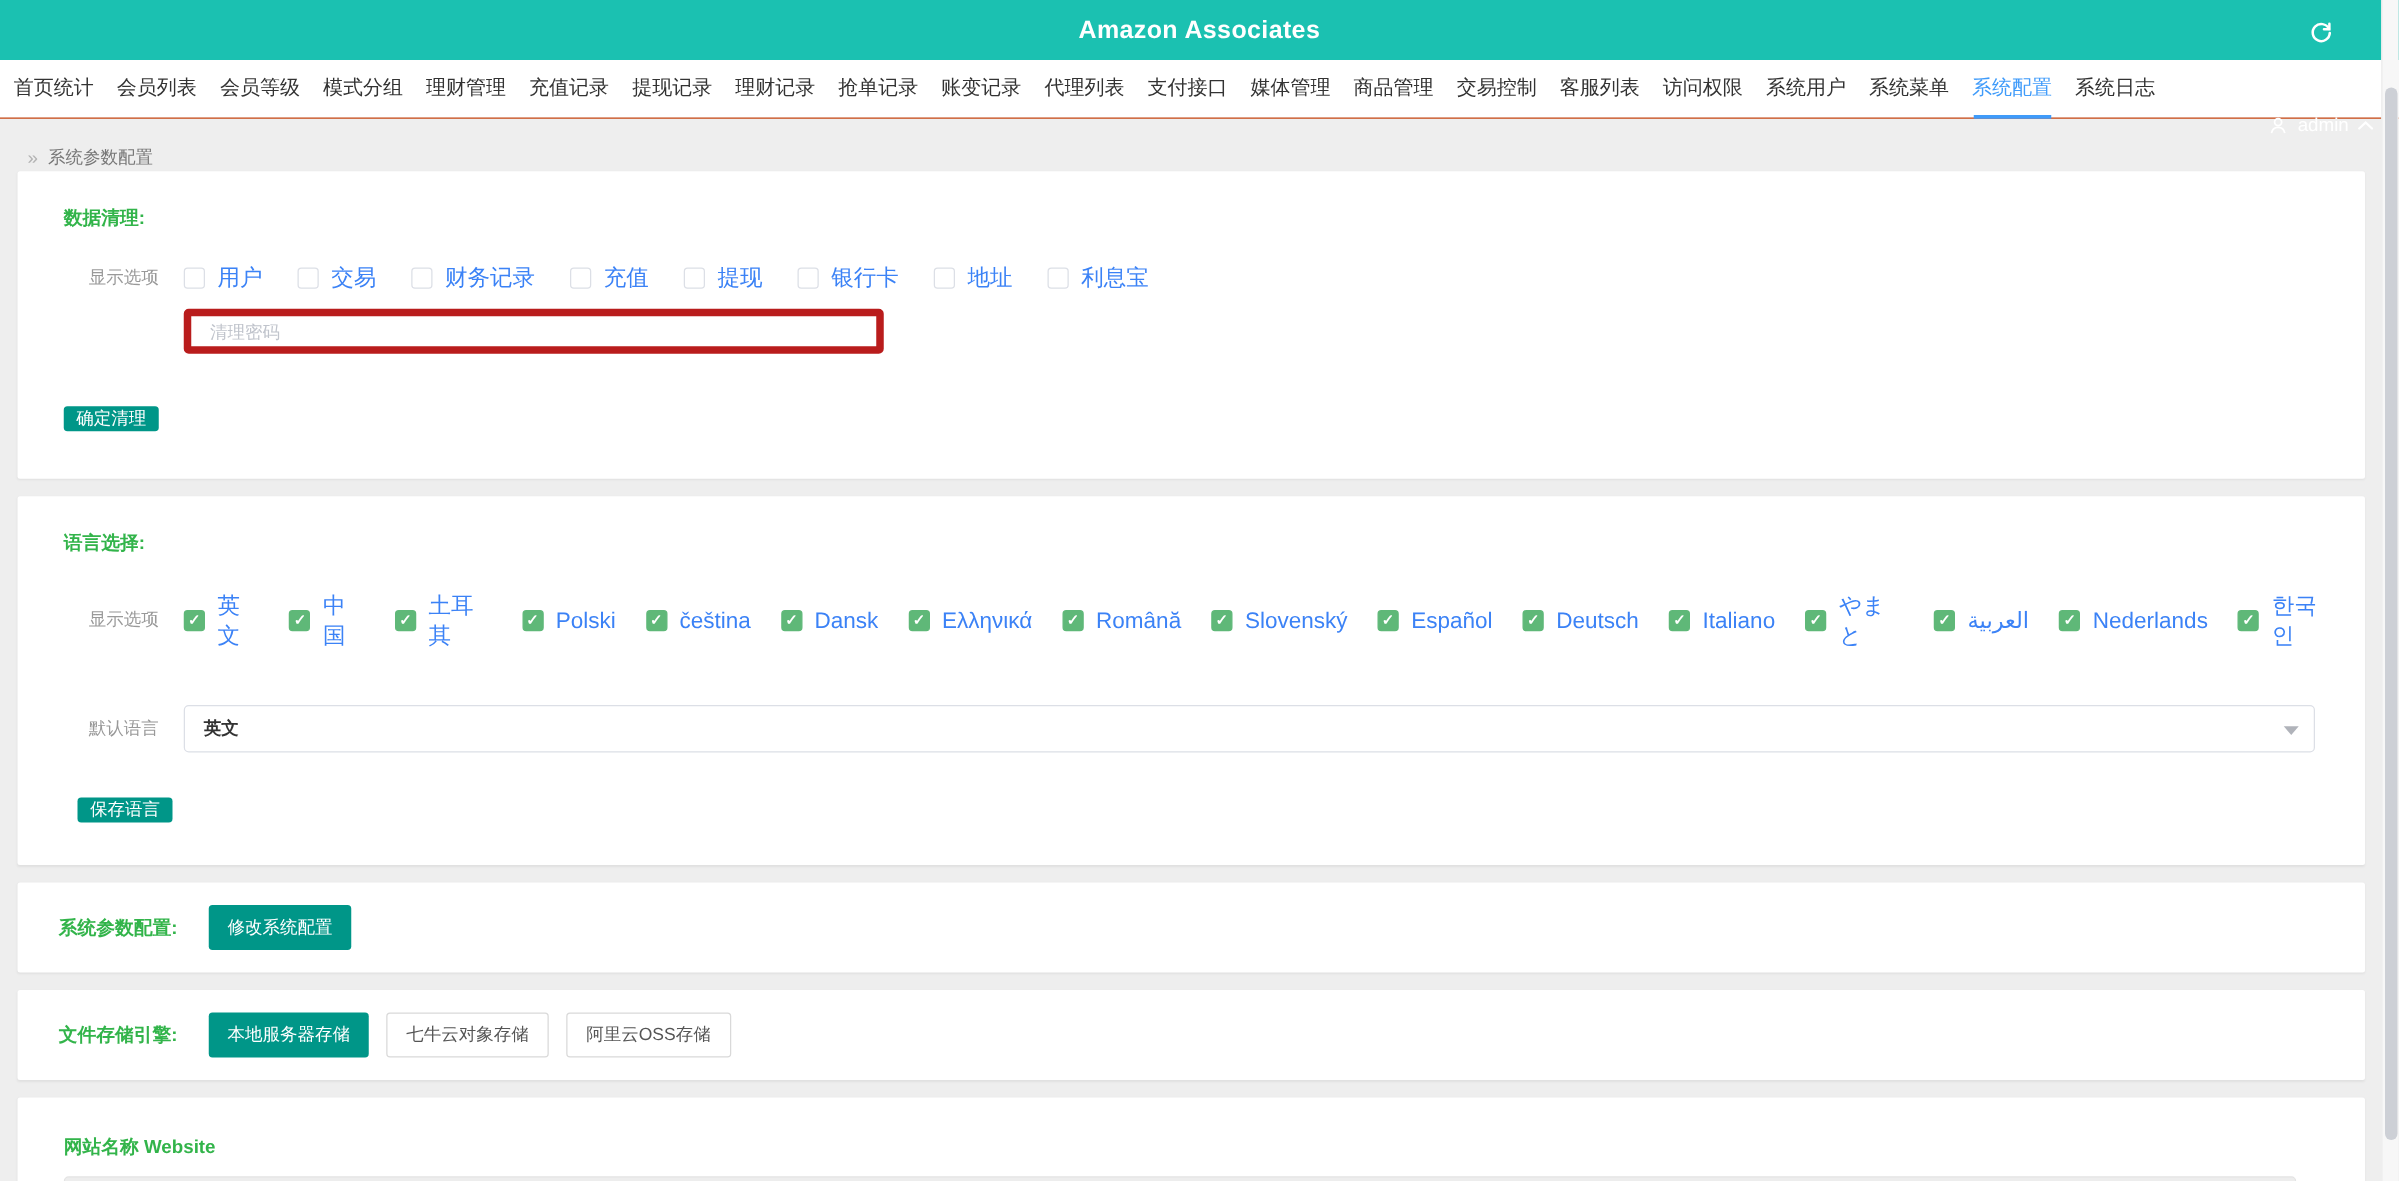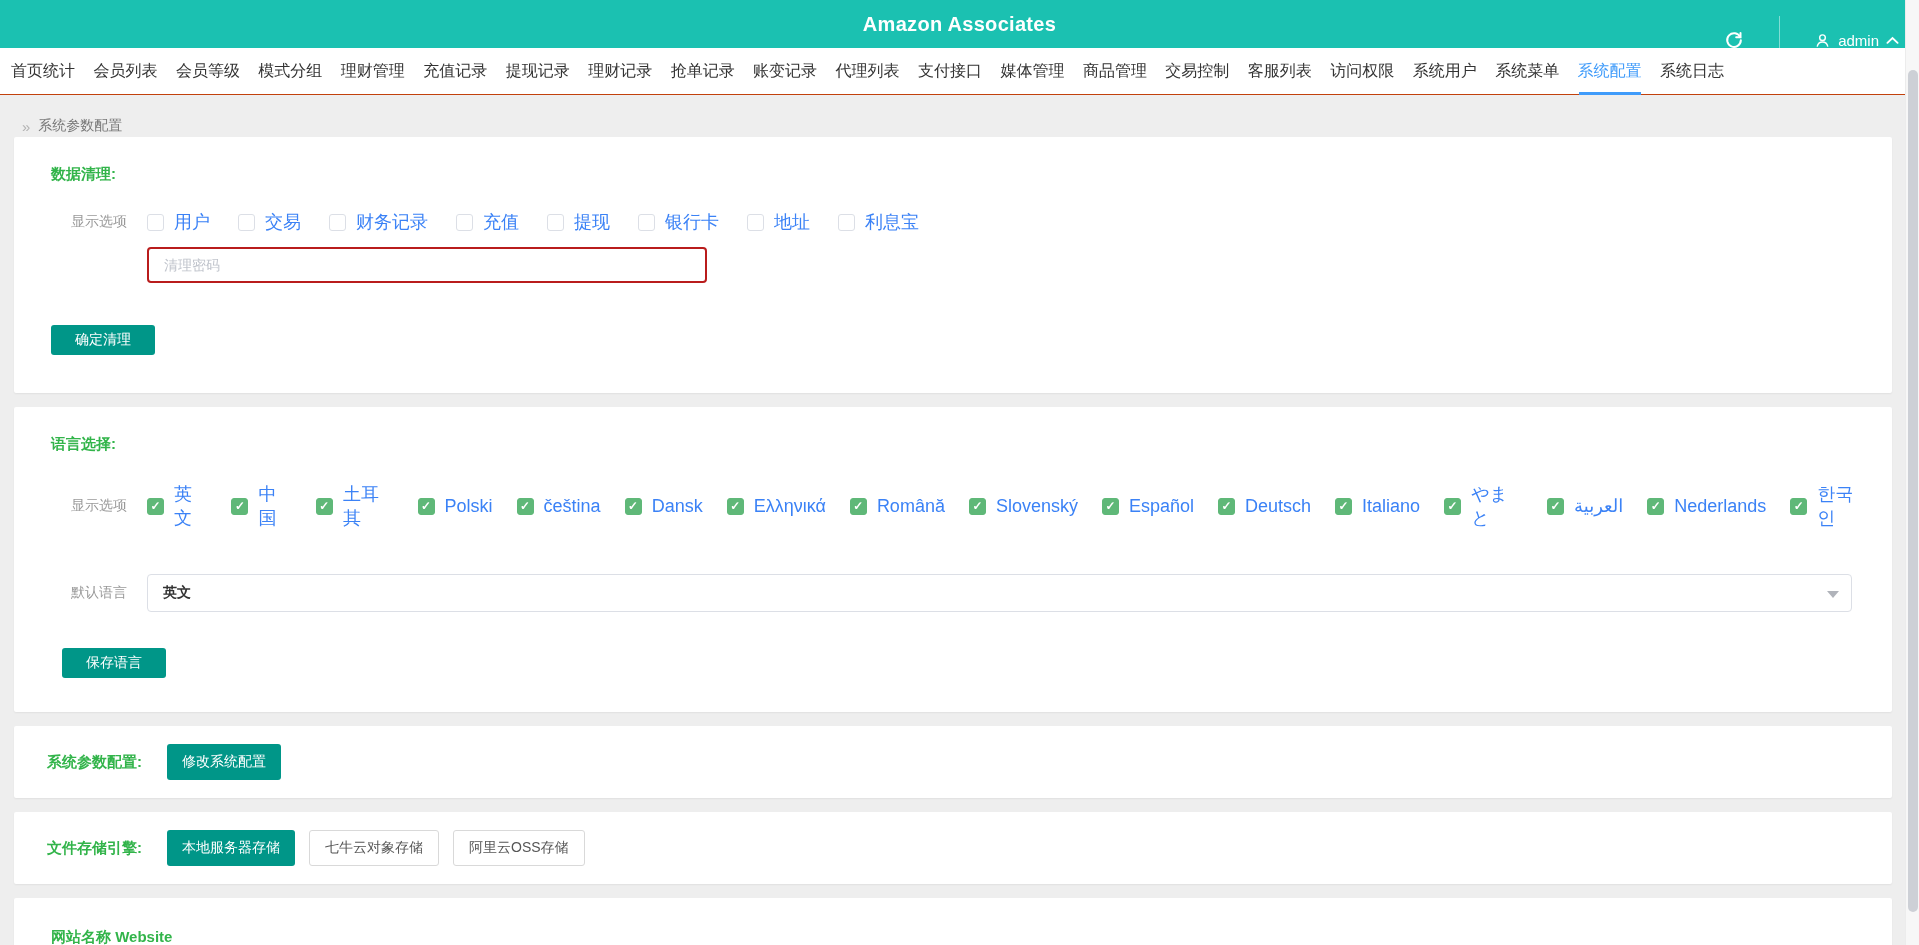--- a/index.html
+++ b/index.html
@@ -12,21 +12,21 @@
   .header {
     height:48px; background:var(--accent,#1bc1b1); position:relative;
     display:flex; align-items:center; color:#fff;
   }
   .header-title {
     position:absolute; left:0; right:0; text-align:center;
     font-size:20px; font-weight:bold; letter-spacing:.3px;
   }
   .header-right {
     position:absolute; right:14px; top:16px; height:100%;
-    display:flex; align-items:center; gap:28px; z-index:2;
+    display:flex; align-items:center; gap:28px; z-index:2;flex-direction:column;
   }
   .icon-btn { width:34px; height:100%; display:flex; align-items:center; justify-content:center; cursor:pointer; }
   .header-divider { width:1px; height:100%; background:rgba(255,255,255,.45); }
   .user-box { display:flex; align-items:center; gap:7px; height:100%; padding:0 6px; cursor:pointer; font-size:15px; }
   
   .navbar {
     height:47px; background:#fff; padding:0 4px; white-space:nowrap;
     border-bottom:1px solid #c2410c;
   }
   .nav-item {
@@ -61,40 +61,40 @@
     display:inline-flex; align-items:center; justify-content:center; flex-shrink:0;
   }
   .cb .box.checked {
     background:var(--checkbox-green,#5FB878); border-color:var(--checkbox-green,#5FB878);
   }
   .cb .box.checked::after { content:"✓"; color:#fff; font-size:12px; font-weight:bold; line-height:1; }
   .cb .cb-label { margin-left:10px; font-size:18px; color:#3b82f6; }
   .lang-row .cb { margin-right:24px; }
   
   .text-input {
-    width:560px; height:36px; border:2px solid #b91c1c; border-radius:4px;
+    width:560px; height:36px; border:6px solid #b91c1c; border-radius:4px;
     padding:0 15px; font-size:14px; color:#333; outline:none;
     font-family:"Liberation Sans",sans-serif;
   }
   .text-input::placeholder { color:#c0c4cc; }
   .select-box {
     flex:1; height:38px; border:1px solid #dcdfe6; border-radius:4px; background:#fff;
     display:flex; align-items:center; padding:0 30px 0 15px; position:relative;
     margin-right:40px; cursor:pointer;
   }
   .select-value { font-size:14px; font-weight:600; color:#333; }
   .select-caret {
     position:absolute; right:12px; top:16px; width:0; height:0;
     border-left:6px solid transparent; border-right:6px solid transparent;
     border-top:7px solid #b0b3ba;
   }
   
   .btn {
     display:inline-flex; align-items:center; justify-content:center;
-    height:30px; padding:0 24px; border:none; border-radius:3px;
+    height:20px; padding:0 10px; border:none; border-radius:3px;
     background:var(--button-teal,#009688); color:#fff; font-size:14px; cursor:pointer;
     font-family:"Liberation Sans",sans-serif;
   }
   .btn.md { height:36px; padding:0 15px; }
   .btn.ghost { background:#fff; border:1px solid #d9d9d9; color:#555; border-radius:3px; }
   .inline-sec { display:flex; align-items:center; padding:18px 0 18px 33px; }
   .inline-sec .sec-title { margin-left:0; }
   .inline-sec .btn { margin-left:25px; }
   .inline-sec .btn + .btn { margin-left:14px; }
   

